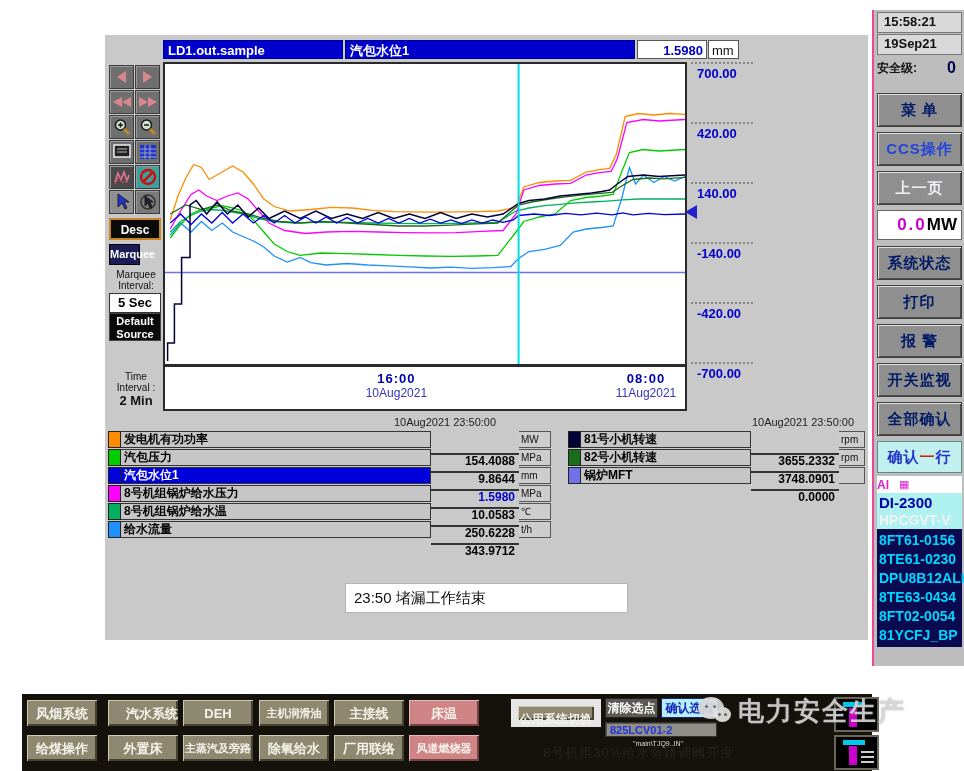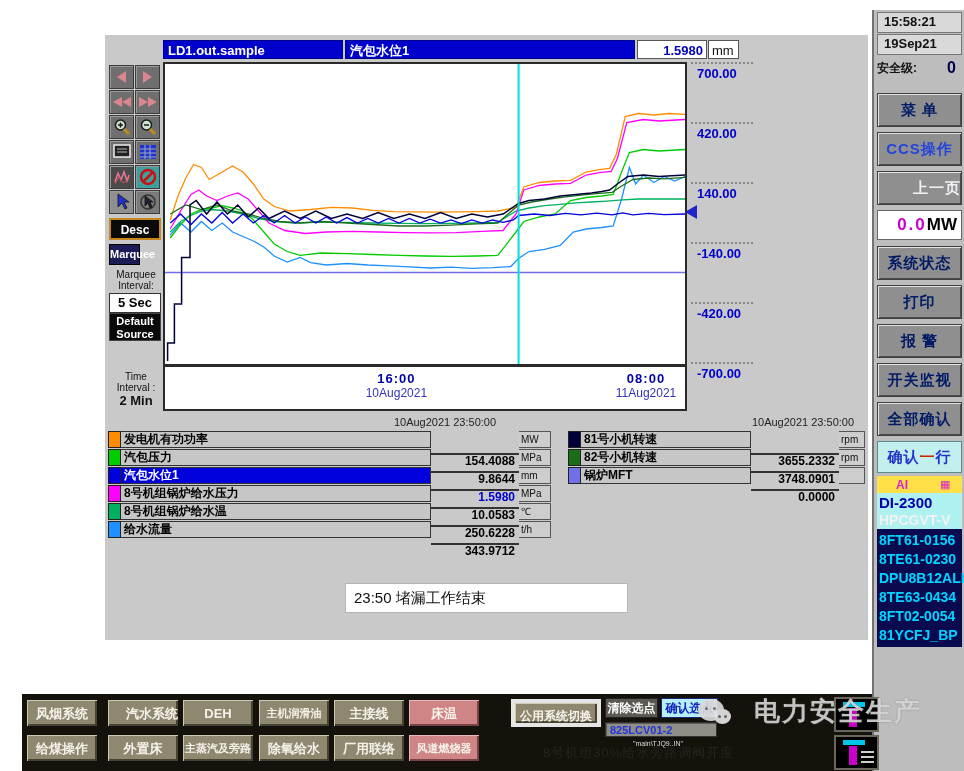--- a/index.html
+++ b/index.html
@@ -58,72 +58,72 @@
   .leg-val{width:88px;background:#d0d0d0;border:1px solid #333;border-left:none;box-sizing:border-box;
            font-size:12px;font-weight:bold;color:#000;line-height:15px;text-align:right;padding-right:3px;margin-top:22px;}
   .leg-unit{width:32px;background:#cdcdcd;border:1px solid #555;border-left:none;box-sizing:border-box;
            font-size:10px;color:#111;line-height:15px;padding-left:2px;overflow:hidden;}
   .right .leg-unit{width:26px;}
   .sel .leg-name{background:#0000dd;color:#fff;}
   .sel .leg-val{background:#fff;color:#0000cc;}
   .annotation{position:absolute;left:240px;top:548px;width:283px;height:30px;background:#fff;
               border:1px solid #b5b5b5;font-size:15px;color:#111;line-height:28px;padding-left:8px;box-sizing:border-box;}
   
-  .sidebar{position:absolute;left:872px;top:10px;width:92px;height:761px;background:#bdbdbd;
-           border-left:2px solid #737373;box-sizing:border-box;padding:2px 2px 0 3px;}
+  .sidebar{position:absolute;left:872px;top:10px;width:92px;height:656px;background:#bdbdbd;
+           border-left:2px solid #ec4899;box-sizing:border-box;padding:2px 2px 0 3px;}
   .side-info{background:#d9d9d9;border:1px solid #777;height:19px;font-size:13px;font-weight:bold;
              color:#111;line-height:18px;padding-left:6px;margin-bottom:1px;}
   .sec-row{display:flex;justify-content:space-between;align-items:center;height:22px;margin:2px 0 14px 0;}
   .sec-lbl{font-size:12px;color:#111;font-weight:bold;}
   .sec-val{font-size:16px;color:#00004a;font-weight:bold;padding-right:6px;}
   .side-btn{height:32px;margin-bottom:5px;background:#8f8f8f;border:1px solid #3f3f3f;
             box-shadow:inset 1px 1px 0 #e2e2e2, inset -1px -1px 0 #4c4c4c;
             font-size:15px;font-weight:bold;text-align:center;line-height:31px;letter-spacing:1px;cursor:default;}
-  .t-navy{color:#001a66;} .t-blue{color:#2244dd;} .t-white{color:#eef0f4;text-align:right;}
+  .t-navy{color:#001a66;} .t-blue{color:#2244dd;} .t-white{color:#eef0f4;}
   .power{height:28px;background:#fff;border:1px solid #666;margin:2px 0 6px 0;text-align:right;
          font-size:17px;font-weight:bold;line-height:27px;padding-right:4px;}
   .power .pv{color:#cc00cc;letter-spacing:2px;} .power .pu{color:#000;}
   .ack-line{height:30px;background:#c2f0ee;border:1px solid #5a8c8c;font-size:15px;font-weight:bold;
             text-align:center;line-height:29px;letter-spacing:1px;margin-bottom:3px;}
-  .taglist-hdr{height:17px;background:#fde047;display:flex;align-items:center;gap:32px;padding-left:19px;}
+  .taglist-hdr{height:17px;background:#ffffff;display:flex;align-items:center;gap:10px;padding-left:0;}
   .taglist-hdr .ai{color:#dd22cc;font-size:12px;font-weight:bold;}
   .taglist-hdr .gi{color:#dd22cc;font-size:11px;}
   .tag-sel{background:#aff0f0;padding:1px 0 1px 2px;}
   .tag-sel .l1{font-size:15px;font-weight:bold;color:#0000aa;line-height:18px;}
   .tag-sel .l2{font-size:14px;font-weight:bold;color:#f2f2f2;line-height:16px;}
   .tag-cyan-blk{background:#0a0a50;padding:2px 0 2px 2px;}
   .tag-cyan{font-size:14px;font-weight:bold;color:#00d5ff;line-height:19px;white-space:nowrap;}
   .tag-olive-blk{background:#fbfbef;padding:1px 0 0 2px;}
   .tag-olive{font-size:14px;font-weight:bold;color:#70700a;line-height:15.6px;white-space:nowrap;}
   
   .bottombar{position:absolute;left:22px;top:694px;width:850px;height:77px;background:#14120a;}
   .nav-btn{position:absolute;width:72px;height:28px;background:#8e8870;border:1px solid #111;
            box-shadow:inset 1px 1px 0 #cfc9ae, inset -2px -2px 0 #47432f;
            color:#f5f2ea;font-size:13px;font-weight:bold;text-align:center;line-height:27px;
            box-sizing:border-box;white-space:nowrap;overflow:hidden;}
   .nav-btn.active{background:#cf8585;box-shadow:inset 1px 1px 0 #eab8b8, inset -2px -2px 0 #7a4343;}
   .nav-btn.small{font-size:11px;}
   .btn-common{position:absolute;left:489px;top:5px;width:90px;height:28px;background:#8e8870;
-              border:4px solid #e5e5e5;box-shadow:inset 1px 1px 0 #cfc9ae, inset -2px -2px 0 #47432f;
+              border:7px solid #e5e5e5;box-shadow:inset 1px 1px 0 #cfc9ae, inset -2px -2px 0 #47432f;
               color:#f5f2ea;font-size:12px;font-weight:bold;text-align:center;line-height:27px;box-sizing:border-box;}
   .btn-clear{position:absolute;left:583px;top:4px;width:53px;height:20px;background:#5a5a52;border:1px solid #222;
              color:#fff;font-size:12px;font-weight:bold;text-align:center;line-height:19px;box-sizing:border-box;}
   .btn-confirm{position:absolute;left:639px;top:4px;width:57px;height:20px;background:#b6eef6;border:1px solid #227;
              color:#1122bb;font-size:12px;font-weight:bold;text-align:center;line-height:19px;box-sizing:border-box;}
   .point-box{position:absolute;left:583px;top:28px;width:112px;height:15px;background:#8f8f88;
              border:1px solid #333;box-shadow:inset 1px 1px 0 #5c5c56;color:#2233dd;font-size:11px;
              font-weight:bold;line-height:14px;padding-left:4px;box-sizing:border-box;}
   .win-path{position:absolute;left:611px;top:46px;color:#ddd;font-size:7px;}
   .point-desc{position:absolute;left:521px;top:50px;color:#26261e;font-size:13px;letter-spacing:1px;}
   .tile{position:absolute;left:812px;width:45px;height:35px;background:#000;border:2px solid #6a665a;box-sizing:border-box;}
   .tile .cy{position:absolute;left:7px;top:3px;width:22px;height:5px;background:#00c8e8;}
   .tile .mg{position:absolute;left:13px;top:9px;width:8px;height:19px;background:#cc00cc;}
   .tile .ln{position:absolute;right:3px;width:13px;height:2px;background:#cfcfcf;}
   
-  .watermark{position:absolute;left:698px;top:694px;display:flex;align-items:flex-end;gap:22px;z-index:60;opacity:.92;}
+  .watermark{position:absolute;left:698px;top:694px;display:flex;align-items:center;gap:6px;z-index:60;opacity:.92;}
   .wm-bubble{position:relative;width:34px;height:30px;}
   .wm-b1{position:absolute;left:0;top:0;width:26px;height:22px;border-radius:50%;background:#d9d9d9;}
   .wm-b2{position:absolute;left:16px;top:10px;width:17px;height:15px;border-radius:50%;background:#e4e4e4;}
   .wm-e{position:absolute;width:3px;height:3px;border-radius:50%;background:#6a6a6a;}
   .wm-text{font-size:26px;font-weight:bold;color:#d4d4d4;letter-spacing:2px;
            text-shadow:0 0 2px rgba(90,90,90,.55);white-space:nowrap;}
   .mini-svg{display:block;}
 </style>
 </head>
 <body>

